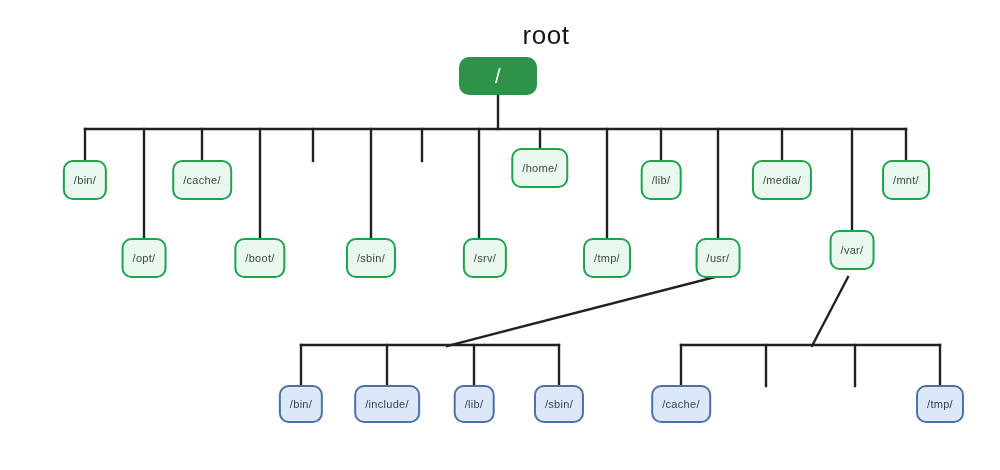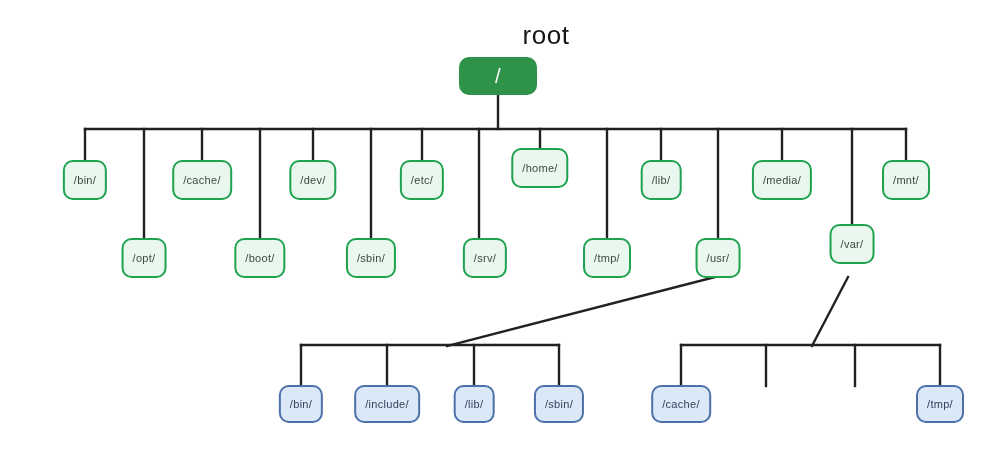--- a/index.html
+++ b/index.html
@@ -111,34 +111,32 @@
       <line x1="855" y1="345" x2="855" y2="386"></line>
       <line x1="940" y1="345" x2="940" y2="386"></line>
     </g>
   </svg>
 
   <div class="caption">root</div>
   <div class="node root-node">/</div>
 
   <div class="node dir" style="left:85px;  top:160px">/bin/</div>
   <div class="node dir" style="left:202px; top:160px">/cache/</div>
-  <div class="node dir" style="left:313px; top:160px">/dev/</div>
-  <div class="node dir" style="left:422px; top:160px">/etc/</div>
   <div class="node dir" style="left:540px; top:148px">/home/</div>
   <div class="node dir" style="left:661px; top:160px">/lib/</div>
   <div class="node dir" style="left:782px; top:160px">/media/</div>
   <div class="node dir" style="left:144px; top:238px">/opt/</div>
 
   <div class="node dir" style="left:906px; top:160px">/mnt/</div>
   <div class="node dir" style="left:260px; top:238px">/boot/</div>
   <div class="node dir" style="left:371px; top:238px">/sbin/</div>
   <div class="node dir" style="left:485px; top:238px">/srv/</div>
   <div class="node dir" style="left:607px; top:238px">/tmp/</div>
   <div class="node dir" style="left:718px; top:238px">/usr/</div>
-  <div class="node dir" style="left:852px; top:224px">/var/</div>
+  <div class="node dir" style="left:852px; top:230px">/var/</div>
 
   <div class="node subdir" style="left:301px; top:385px">/bin/</div>
   <div class="node subdir" style="left:387px; top:385px">/include/</div>
   <div class="node subdir" style="left:474px; top:385px">/lib/</div>
   <div class="node subdir" style="left:559px; top:385px">/sbin/</div>
 
   <div class="node subdir" style="left:681px; top:385px">/cache/</div>
   <div class="node subdir" style="left:940px; top:385px">/tmp/</div>
 
 </div>

